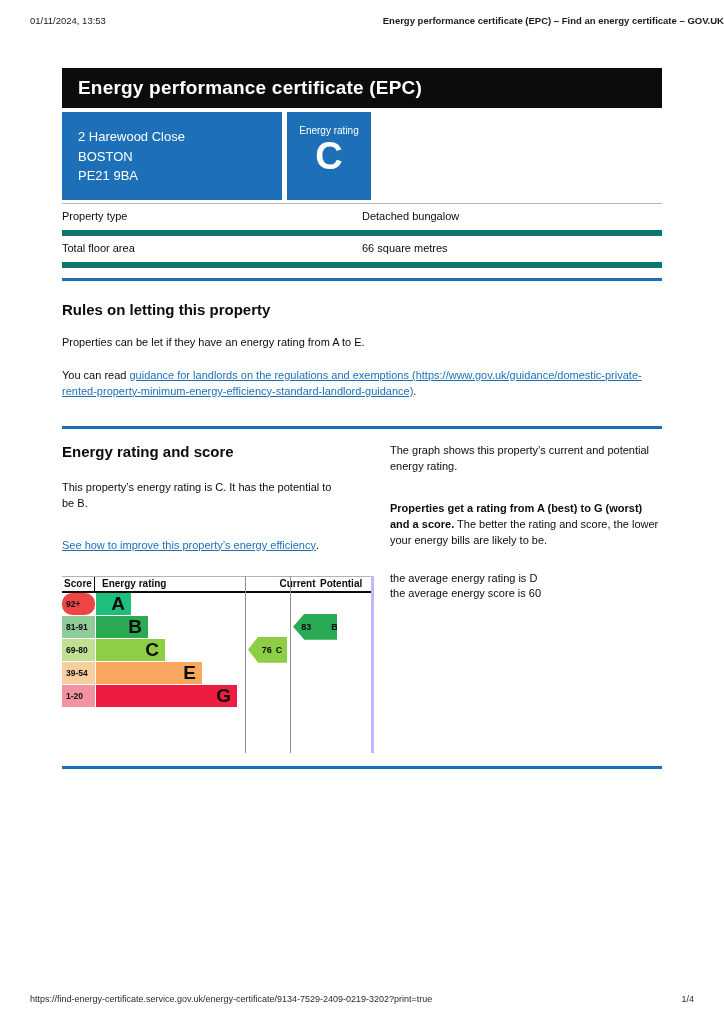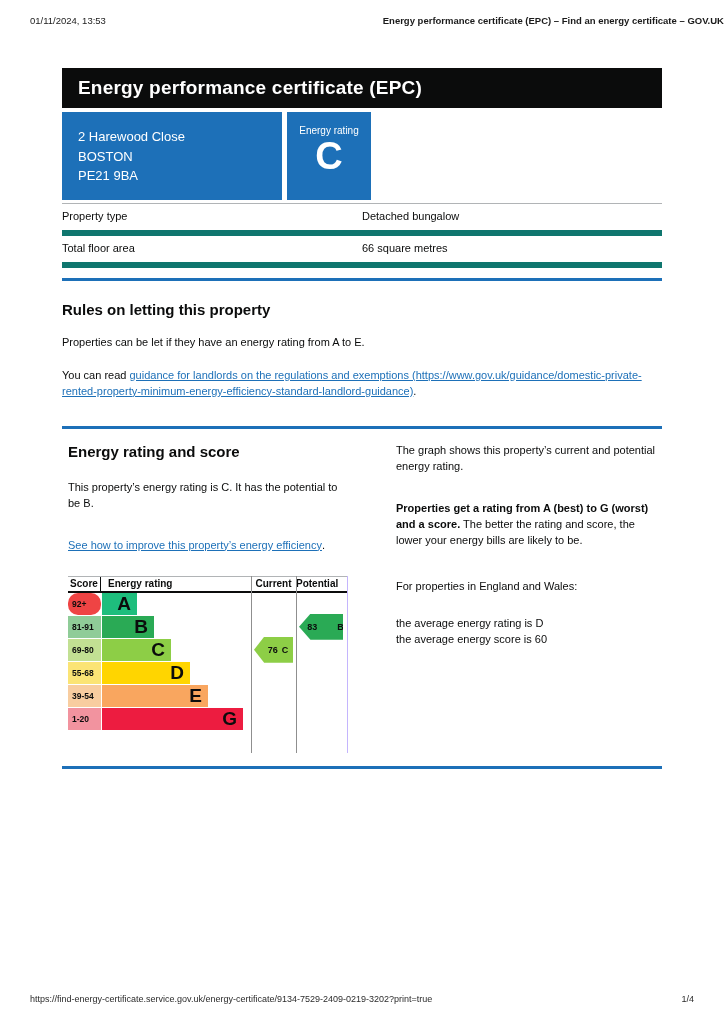--- a/index.html
+++ b/index.html
@@ -48,31 +48,31 @@
   .hr-3 { margin-top: 13px; }
 
   h2 { font-size: 15px; font-weight: bold; margin: 0; }
   .rules h2 { margin-top: 20px; }
   p { font-size: 11px; line-height: 1.45; margin: 0; }
   .rules p { margin-top: 17px; width: 600px; }
   a.link { color: #1d70b8; text-decoration: underline; cursor: pointer; }
 
   
   .cols { display: flex; margin-top: 14px; }
-  .col-left { width: 280px; margin-left: 6px; }
+  .col-left { width: 280px; }
   .col-right { width: 272px; margin-left: 48px; }
   .col-left p { margin-top: 20px; }
   .col-left .improve { margin-top: 26px; display: inline-block; font-size: 11px; line-height: 1.45; }
   .col-right p { margin-top: 0; }
   .col-right .p2 { margin-top: 26px; }
   .col-right .p3 { margin-top: 30px; }
   .col-right .p4 { margin-top: 22px; }
 
   
-  .epc-chart { position: relative; width: 280px; height: 177px; margin-top: 22px; border-right: 1px solid #c4b5fd; }
+  .epc-chart { position: relative; width: 312px; height: 177px; margin-top: 22px; border-right: 3px solid #c4b5fd; }
   .epc-header { display: flex; height: 17px; align-items: center; border-top: 1px solid #b1b4b6; border-bottom: 2px solid #0b0c0c; font-weight: bold; font-size: 10px; }
   .eh-score { width: 33px; text-align: center; border-right: 1px solid #0b0c0c; align-self: stretch; display: flex; align-items: center; justify-content: center; }
   .eh-rating { flex: 1; padding-left: 7px; }
   .eh-current { width: 45px; text-align: center; }
   .eh-potential { width: 51px; }
   .epc-rows { position: relative; }
   .epc-row { display: flex; height: 22px; margin-bottom: 1px; }
   .epc-score { width: 33px; font-size: 8.5px; font-weight: bold; display: flex; align-items: center; padding-left: 4px; }
   .epc-bar { margin-left: 1px; display: flex; align-items: center; justify-content: flex-end; padding-right: 6px; font-weight: bold; font-size: 19px; color: #0b0c0c; }
   .epc-vline { position: absolute; top: 0; bottom: 0; width: 1px; background: #8f8f8f; }
@@ -150,24 +150,20 @@
             </div>
             <div class="epc-row">
               <div class="epc-score" style="background: rgb(143, 204, 152);">81-91</div>
               <div class="epc-bar" style="background: rgb(42, 170, 85); width: 52px;">B</div>
             </div>
             <div class="epc-row">
               <div class="epc-score" style="background: rgb(194, 224, 147);">69-80</div>
               <div class="epc-bar" style="background: rgb(141, 206, 70); width: 69px;">C</div>
             </div>
             <div class="epc-row">
-              <div class="epc-score" style="background: rgb(251, 228, 117);">55-68</div>
-              <div class="epc-bar" style="background: rgb(255, 213, 0); width: 88px;">D</div>
-            </div>
-            <div class="epc-row">
               <div class="epc-score" style="background: rgb(248, 205, 160);">39-54</div>
               <div class="epc-bar" style="background: rgb(249, 166, 95); width: 106px;">E</div>
             </div>
             <div class="epc-row">
               <div class="epc-score" style="background: rgb(242, 147, 159);">1-20</div>
               <div class="epc-bar" style="background: rgb(237, 28, 64); width: 141px;">G</div>
             </div>
           </div>
         <div class="epc-vline vline-current"></div>
         <div class="epc-vline vline-potential"></div>
@@ -178,21 +174,20 @@
         <div class="epc-arrow arrow-potential" id="arrow-potential" style="background: rgb(42, 170, 85); top: 38px; gap: 20px;">
           <span class="num">83</span>
             <span class="band">B</span>
         </div>
       </div>
     </div>
 
     <div class="col-right">
       <p>The graph shows this property’s current and potential energy rating.</p>
       <p class="p2"><strong>Properties get a rating from A (best) to G (worst) and a score.</strong><span> The better the rating and score, the lower your energy bills are likely to be.</span></p>
-      <p class="p3">For properties in England and Wales:</p>
       <p class="p4"><span>the average energy rating is D</span><br><span>the average energy score is 60</span></p>
     </div>
   </div>
 
   <hr class="hr-blue hr-3">
 
 </div>
 
 <div class="print-footer">
   <span>https://find-energy-certificate.service.gov.uk/energy-certificate/9134-7529-2409-0219-3202?print=true</span>

